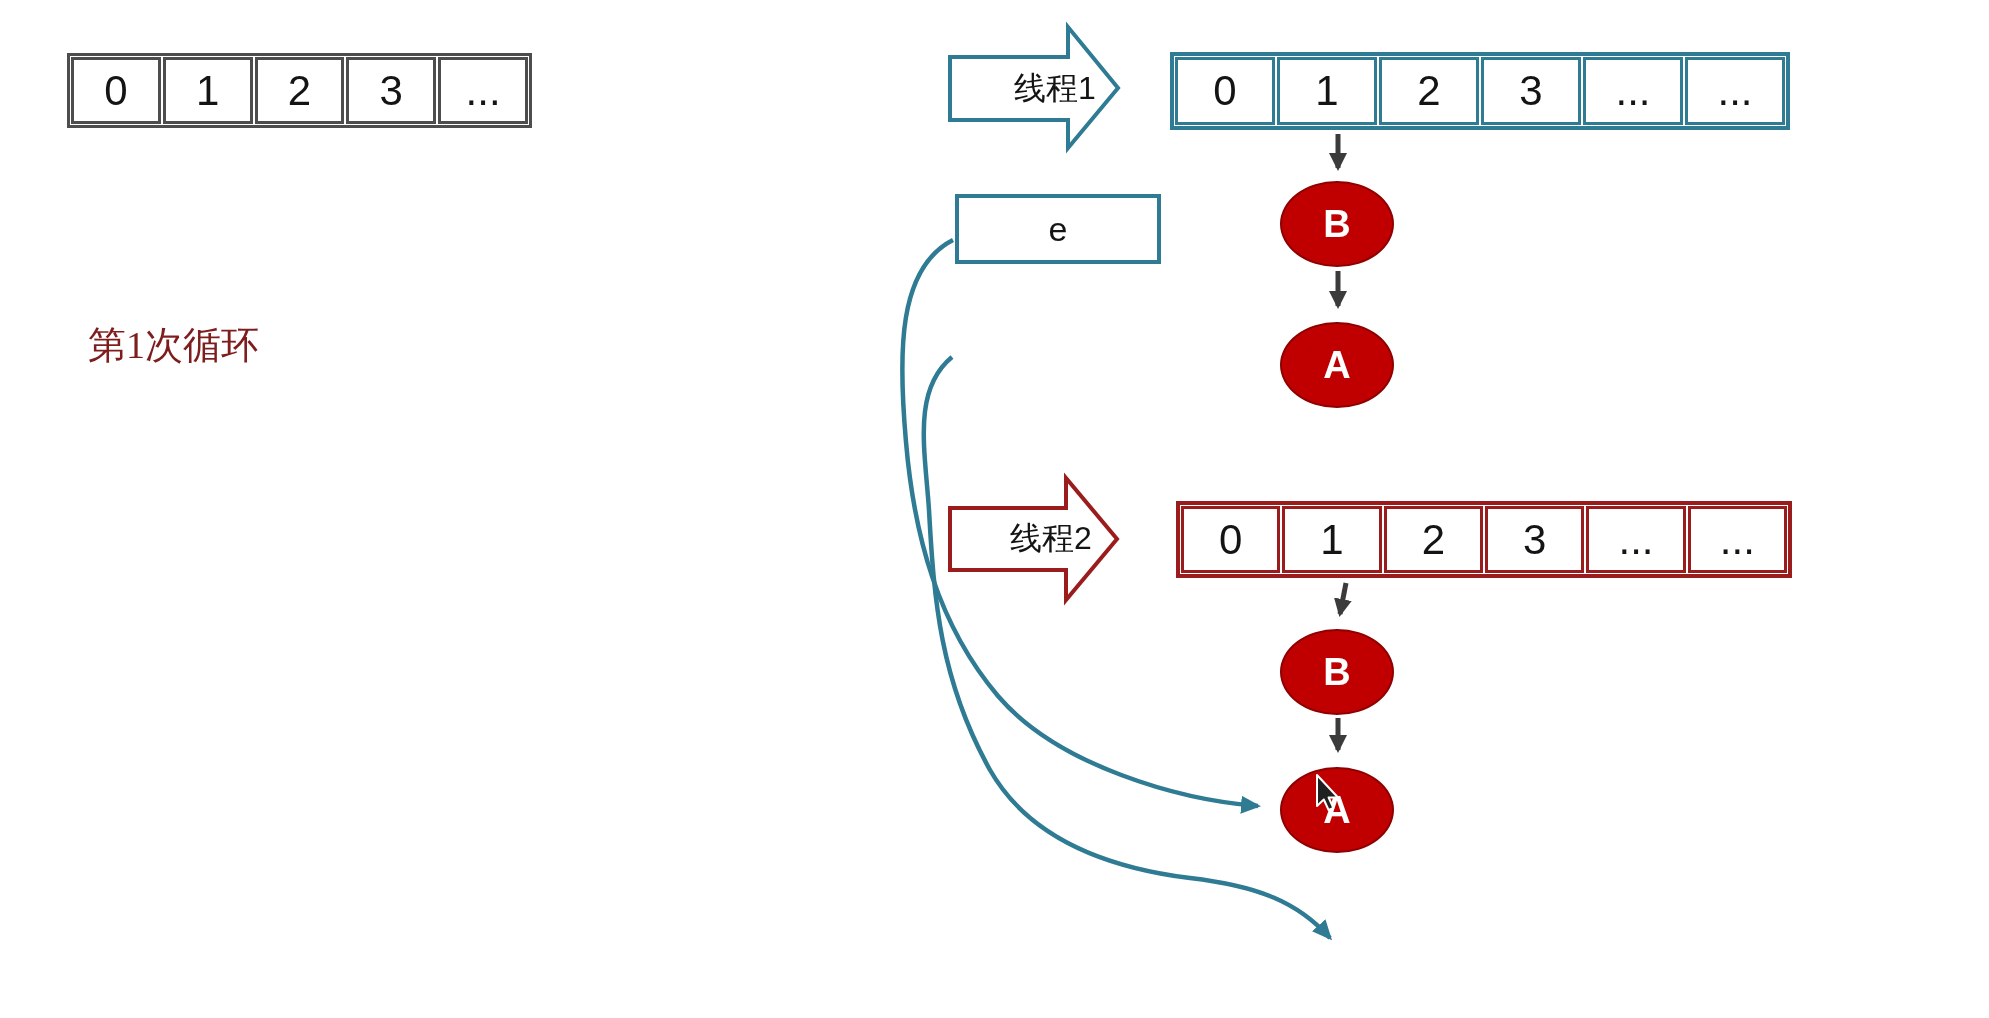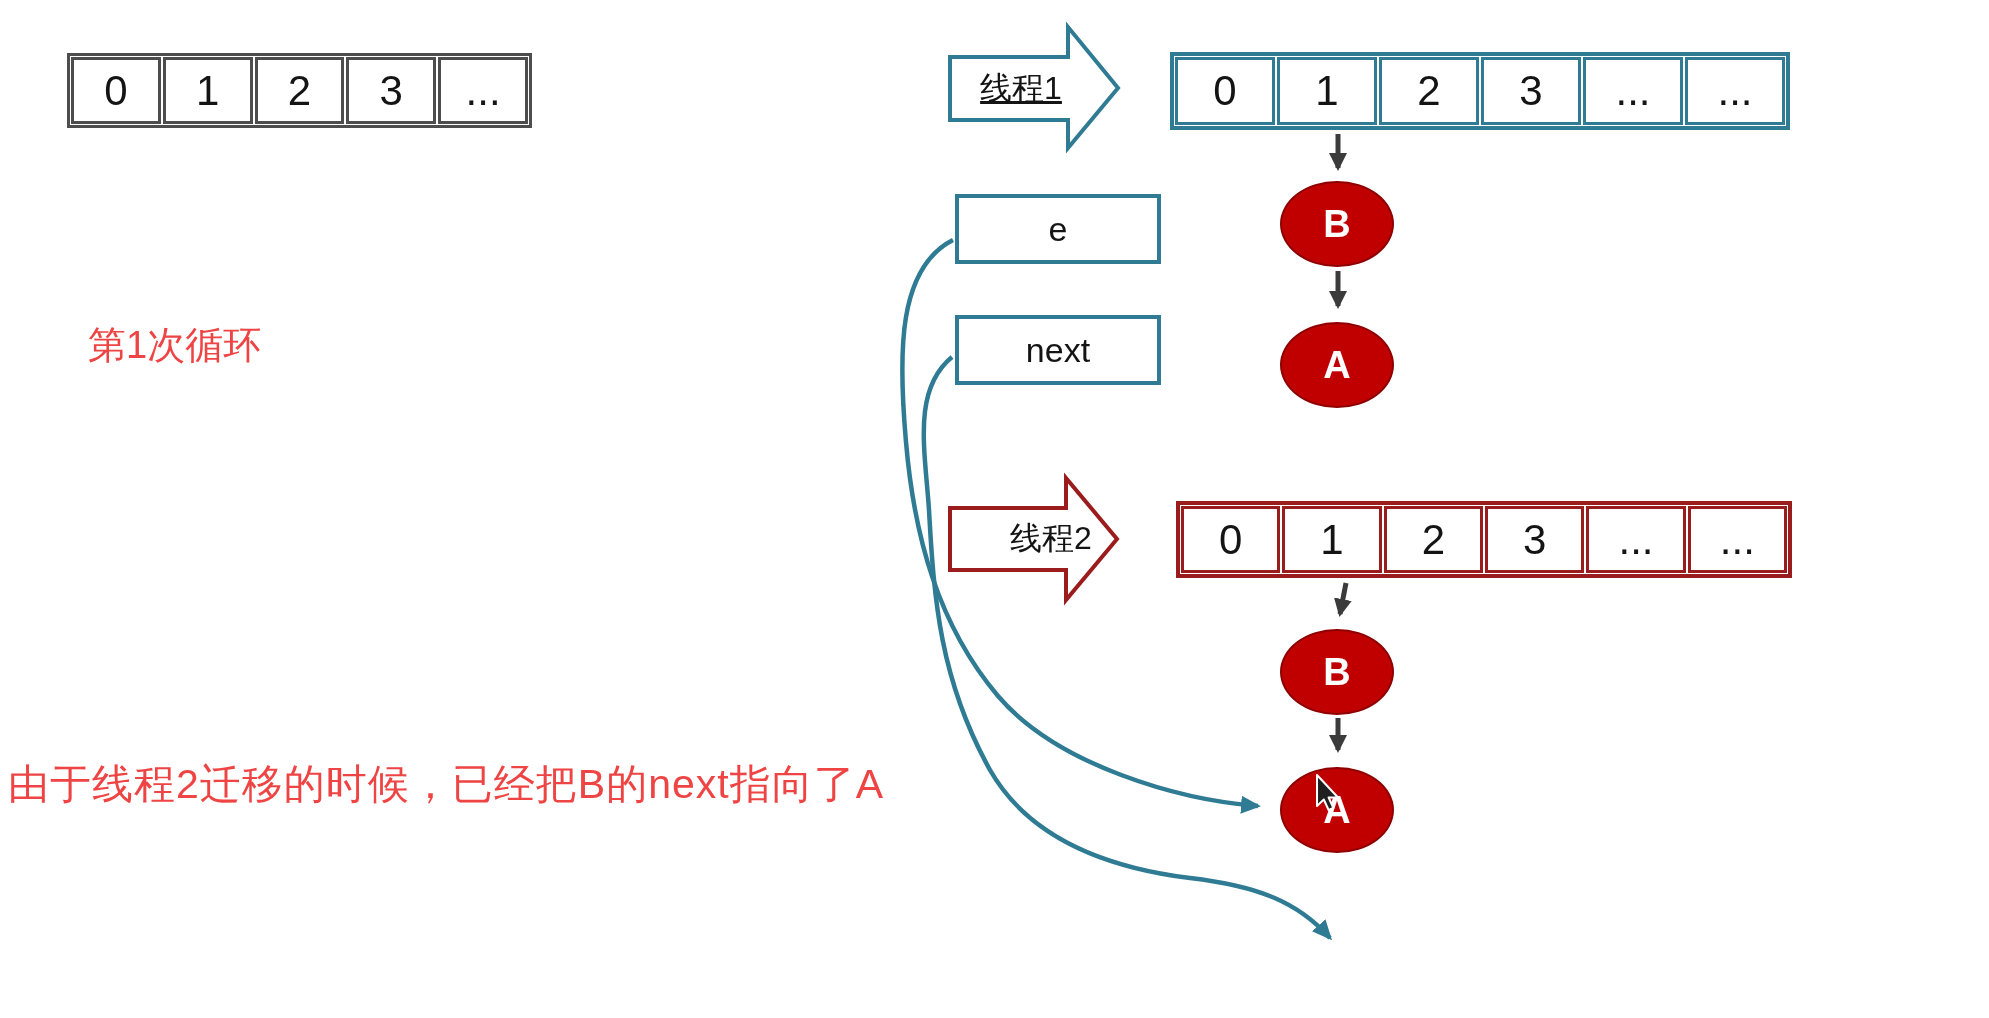--- a/index.html
+++ b/index.html
@@ -41,21 +41,21 @@
   }
 
   
   .node{
     width:114px;height:86px;border-radius:50%;
     background:#C00000;border:2px solid #8F0000;box-sizing:border-box;
     display:flex;align-items:center;justify-content:center;
     color:#ffffff;font-size:38px;font-weight:bold;
   }
 
-  .txt{white-space:nowrap;color:#ef4444;}
+  .txt{white-space:nowrap;color:#7f1d1d;font-family:Liberation Serif, serif;}
   .loop-label{font-size:38px;}
   .note{font-size:41px;letter-spacing:1px;}
 </style>
 </head>
 <body>
 
 <div class="stage">
 
   <svg id="shapes" class="layer">
     <defs>
@@ -86,38 +86,34 @@
     <div class="abs array gray" style="left:67px;top:53px;width:465px;height:75px;">
       <div class="cell">0</div>
       <div class="cell">1</div>
       <div class="cell">2</div>
       <div class="cell">3</div>
       <div class="cell">...</div>
     </div>
 
     <div class="abs txt loop-label" style="left:88px;top:320px;">第1次循环</div>
 
-    <div class="abs txt note" style="left:8px;top:757px;">由于线程2迁移的时候，已经把B的next指向了A</div>
 
-    <div class="abs thread-label" style="left:962px;top:57px;width:118px;height:63px;text-decoration:underline;">线程1</div>
+    <div class="abs thread-label" style="left:996px;top:57px;width:118px;height:63px;">线程1</div>
 
     <div class="abs array teal" style="left:1170px;top:52px;width:620px;height:78px;">
       <div class="cell">0</div>
       <div class="cell">1</div>
       <div class="cell">2</div>
       <div class="cell">3</div>
       <div class="cell">...</div>
       <div class="cell">...</div>
     </div>
 
     <div class="abs ptr-box" style="left:955px;top:194px;width:206px;height:70px;">
       <span>e</span>
-    </div>
-    <div class="abs ptr-box" style="left:955px;top:315px;width:206px;height:70px;">
-      <span>next</span>
     </div>
 
     <div class="abs node" style="left:1280px;top:181px;">B</div>
     <div class="abs node" style="left:1280px;top:322px;">A</div>
 
     <div class="abs thread-label" style="left:993px;top:508px;width:116px;height:62px;">线程2</div>
 
     <div class="abs array red" style="left:1176px;top:501px;width:616px;height:77px;">
       <div class="cell">0</div>
       <div class="cell">1</div>

